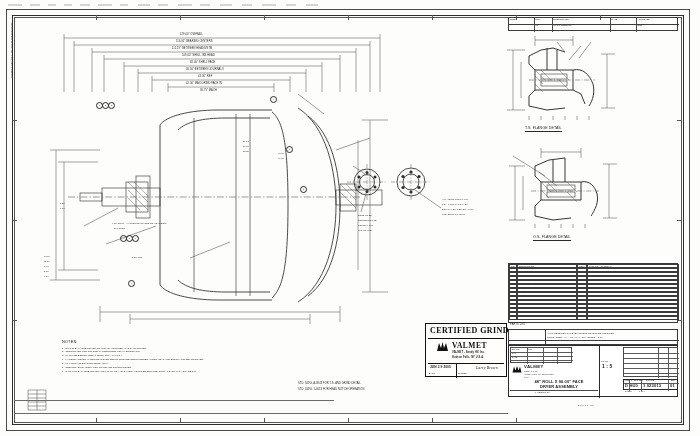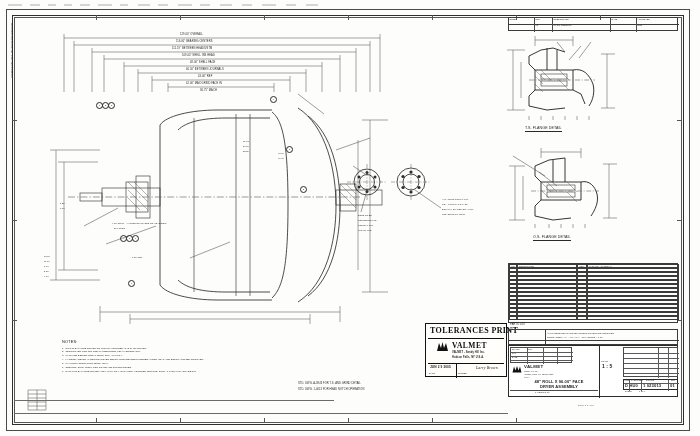--- a/index.html
+++ b/index.html
@@ -407,21 +407,21 @@
     <div class="nt">4 -  HANDLE AND/OR HANDLING COVER BOLTS MUST BE RETIGHTENED AFTER HEAT AND BOLTS APPLIED TO DRYER.</div>
     <div class="nt">5 -  MAXIMUM OPERATING TEMP. 450 F.</div>
     <div class="nt">6 -  SEE STD. DWG. 56214 FOR STANDARD DRYER NOTES.</div>
     <div class="nt">7 -  DYNAMIC BALANCE DRYER ASSY. (T.S.) TO 4 (O.S.) PER 4 OUNCES PER STD. DWG. 1-C QUALITY GRADE 2.5.</div>
   </div>
 
   <div class="t t25" style="left:298px;top:383px;">STD. DWG. A-3843 FOR T.S. AND GRIND DETAIL</div>
   <div class="t t25" style="left:298px;top:389px;">STD. DWG. 1-0013 FOR HEAD NOTCH OPERATION</div>
 
   <div id="stamp">
-    <div class="t cp" style="left:4px;top:3px;font-size:8px;letter-spacing:.4px;color:#0c0c0c;">TOLERANCES PRINT</div>
+    <div class="t cp" style="left:4px;top:3px;font-size:8px;letter-spacing:.4px;color:#0c0c0c;">CERTIFIED GRIND</div>
     <div class="sline" style="top:14px;height:.8px;"></div>
 
     <svg class="sv" style="left:10px;top:17px;" width="13" height="11">
       <g fill="#111">
         <path d="M1,10 L3,2 L5,7 L6.5,1 L8,7 L10,2 L12,10 Z"></path>
       </g>
     </svg>
     <div class="t cp" style="left:26px;top:18px;font-size:7.5px;letter-spacing:.5px;color:#0c0c0c;">VALMET</div>
     <div class="t" style="left:26px;top:28px;font-size:2.6px;font-weight:bold;">VALMET - Sandy Hill Inc.</div>
     <div class="t" style="left:26px;top:33px;font-size:2.6px;font-weight:bold;">Hudson Falls, NY  U.S.A.</div>

